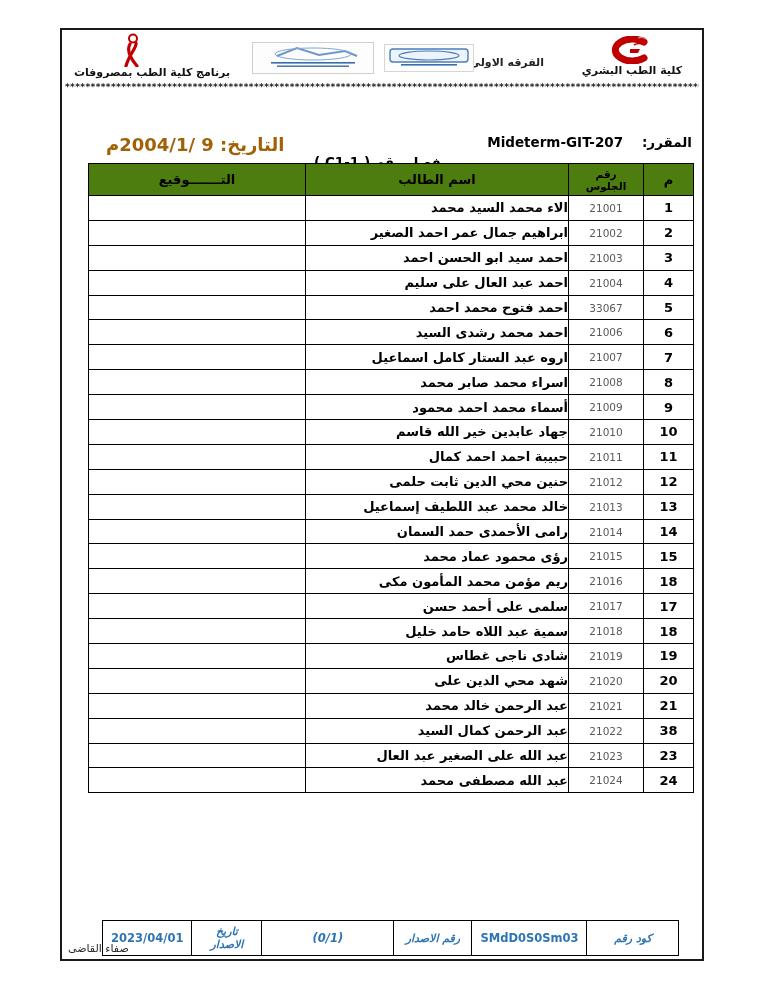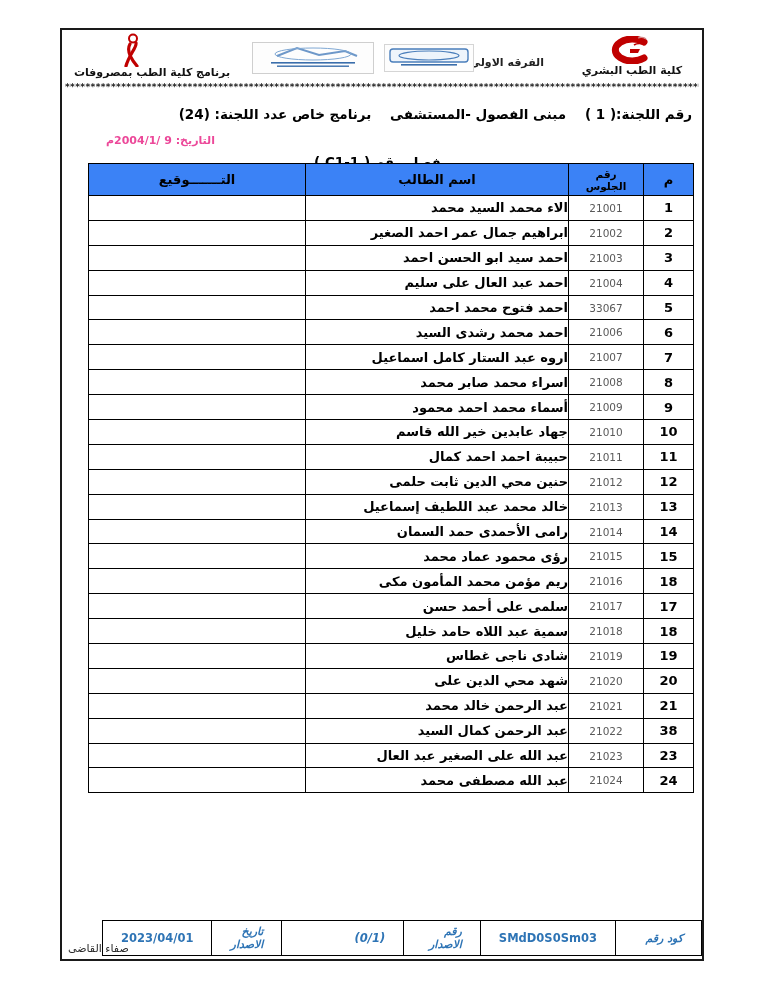--- a/index.html
+++ b/index.html
@@ -27,28 +27,28 @@
     border:1px solid #d5d5d5;display:flex;align-items:center;justify-content:center;}
   .stars-line{left:3px;right:3px;top:52px;font-size:9px;font-weight:bold;color:#222;
     letter-spacing:0.4px;white-space:nowrap;overflow:hidden;line-height:10px;}
 
   
   .info-line1{right:10px;top:76px;direction:rtl;font-size:13.5px;font-weight:bold;
     color:#000;white-space:pre;}
   .info-course{right:10px;top:104px;direction:rtl;font-size:13.5px;font-weight:bold;
     color:#000;white-space:pre;}
   .info-class{left:252px;top:104px;direction:rtl;font-size:13.5px;font-weight:bold;color:#000;margin-top:20px;}
-  .info-date{left:44px;top:104px;direction:rtl;font-size:11px;font-weight:bold;color:#ec4899;}
+  .info-date{left:44px;top:104px;direction:rtl;font-size:18px;font-weight:bold;color:#a16207;}
 
   
   .students-table{left:26px;top:133px;}
   table.students{border-collapse:collapse;table-layout:fixed;direction:rtl;}
   table.students th,table.students td{border:1px solid #000;box-sizing:border-box;
     overflow:hidden;padding:0;}
-  table.students th{background:#3b82f6;font-weight:bold;color:#000;
+  table.students th{background:#4d7c0f;font-weight:bold;color:#000;
     height:32px;text-align:center;vertical-align:middle;}
   .col-no{width:50px;}
   .col-seat{width:75px;}
   .col-name{width:263px;}
   .col-sig{width:217px;}
   th.h-no{font-size:13px;}
   th.h-seat{font-size:10.5px;line-height:12px;}
   th.h-name{font-size:13px;}
   th.h-sig{font-size:13px;}
   table.students td{height:24.9px;}
@@ -56,22 +56,22 @@
     font-family:"DejaVu Sans", sans-serif;}
   td.c-seat{font-size:10.5px;color:#595959;text-align:center;vertical-align:middle;
     padding-top:8px;}
   td.c-name{font-size:13px;font-weight:bold;text-align:right;padding-right:6px;
     vertical-align:middle;direction:rtl;}
   td.c-sig{background:#fff;}
 
   
   .footer-table{left:40px;top:890px;}
   table.footer{border-collapse:collapse;table-layout:fixed;direction:rtl;}
-  table.footer td{border:1px solid #000;height:35px;text-align:right;
-    vertical-align:middle;box-sizing:border-box;color:#2e74b5;padding:0 18px;}
+  table.footer td{border:1px solid #000;height:35px;text-align:center;
+    vertical-align:middle;box-sizing:border-box;color:#2e74b5;padding:0 8px;}
   td.f-label{font-size:11px;font-weight:bold;font-style:italic;direction:rtl;}
   td.f-value{font-size:11.5px;font-weight:bold;}
   td.f-italic{font-style:italic;}
   .signer-name{left:6px;top:912px;direction:rtl;font-size:11px;color:#2b2b2b;}
 
   .svgfit{width:100%;height:100%;display:block;}
 </style>
 </head>
 <body>
 
@@ -108,21 +108,21 @@
   <span class="abs logo-box-2">
     <svg width="80" height="20" viewBox="0 0 80 20" xmlns="http://www.w3.org/2000/svg">
       <rect x="1" y="1" width="78" height="13" rx="3" fill="#eef4fb" stroke="#4a7ebb" stroke-width="1.4"></rect>
       <ellipse cx="40" cy="7.5" rx="30" ry="4.5" fill="none" stroke="#4a7ebb" stroke-width="1.2"></ellipse>
       <rect x="12" y="16" width="56" height="1.6" fill="#3a6eab"></rect>
     </svg>
   </span>
 
   <div class="abs stars-line">******************************************************************************************************************************************************</div>
 
-  <div class="abs info-line1">رقم اللجنة:( 1 )    مبنى الفصول -المستشفى    برنامج خاص عدد اللجنة: (24)</div>
+  <div class="abs info-course">المقرر:    Mideterm-GIT-207</div>
   <div class="abs info-class">فصل رقم ( C1-1 )</div>
   <div class="abs info-date"><span>التاريخ:</span> <bdo dir="ltr">2004/1/ 9</bdo><span>م</span></div>
 
   <div class="abs students-table">
     <table class="students">
       <colgroup>
         <col class="col-no">
           <col class="col-seat">
           <col class="col-name">
           <col class="col-sig">

